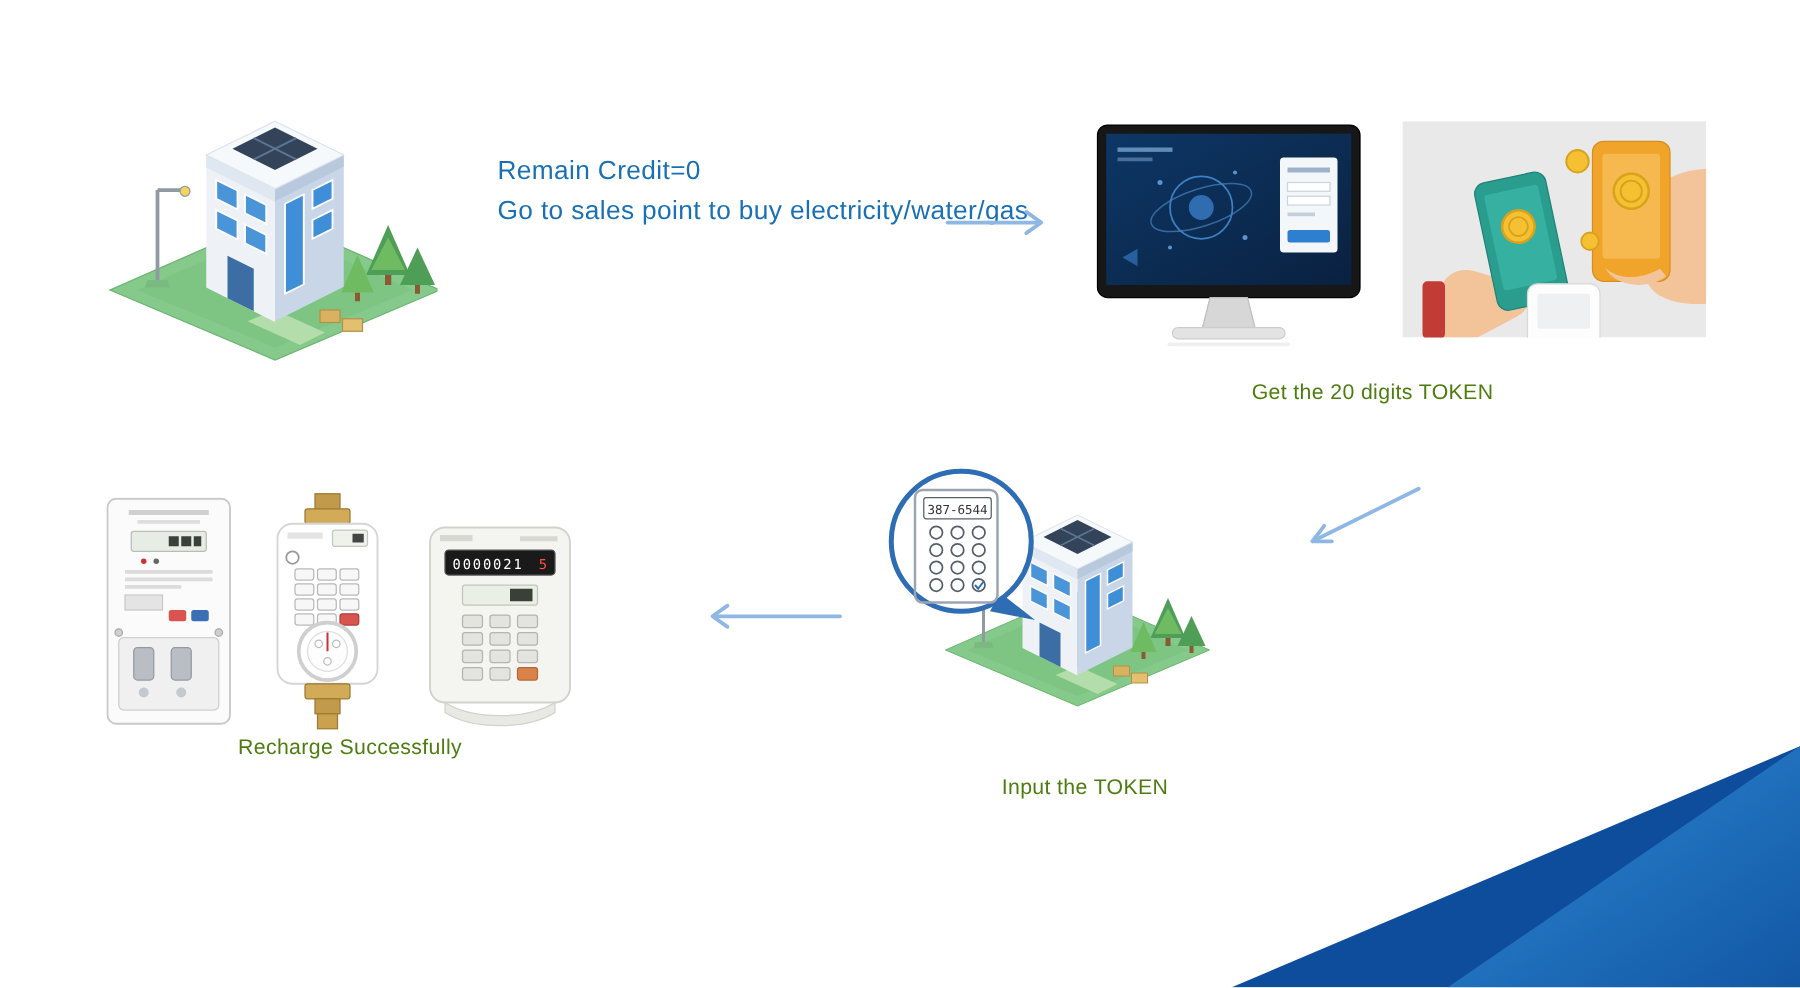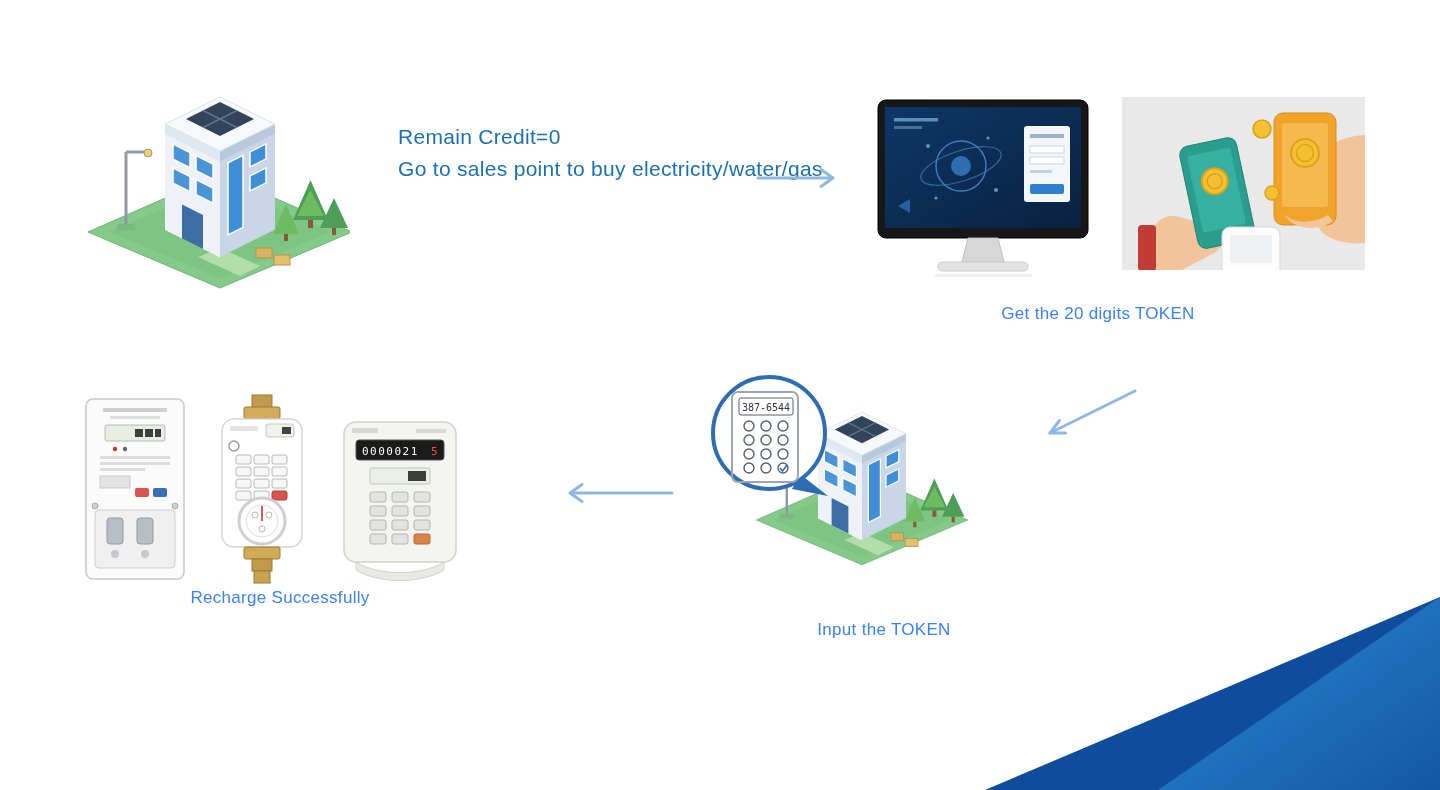--- a/index.html
+++ b/index.html
@@ -12,21 +12,21 @@
   }
   .abs { position:absolute; }
   .step-text {
     color:#1a70b4;
     font-size:21px;
     line-height:23px;
     letter-spacing:0.3px;
   }
   .step-text .line3 { margin-top:9px; }
   .caption {
-    color:#3b82f6;
+    color:#4d7c0f;
     font-size:17px;
     letter-spacing:0.3px;
     text-align:center;
     width:280px;
   }
   svg { display:block; }
   .mono { font-family:"DejaVu Sans Mono", monospace; }
 </style>
 </head>
 <body>
@@ -194,21 +194,21 @@
         <circle cx="60" cy="84" r="5"></circle>
         <circle cx="77" cy="84" r="5"></circle>
       <circle cx="43" cy="98" r="5"></circle>
         <circle cx="60" cy="98" r="5"></circle>
         <circle cx="77" cy="98" r="5"></circle>
     </g>
     <path d="M74,98 l2.5,3 l4.5,-6" stroke="#2e6db4" stroke-width="1.6" fill="none"></path>
   </g>
 </svg>
 
-<div class="abs caption" style="left:744px;top:620px">Input the TOKEN</div>
+<div class="abs caption" style="left:728px;top:620px">Input the TOKEN</div>
 
 <svg class="abs" style="left:560px;top:480px;width:115px;height:26px" viewBox="0 0 115 26">
   <g stroke="#8fb7e3" stroke-width="3" fill="none" stroke-linecap="round" stroke-linejoin="round">
     <line x1="112" y1="13" x2="11" y2="13"></line>
     <polyline points="22,4.5 10,13 22,21.5"></polyline>
   </g>
 </svg>
 
 <svg class="abs" style="left:85px;top:398px;width:100px;height:182px" viewBox="0 0 100 182">
   <rect x="1" y="1" width="98" height="180" rx="7" fill="#fbfbfb" stroke="#c9c9c9" stroke-width="1.5"></rect>

